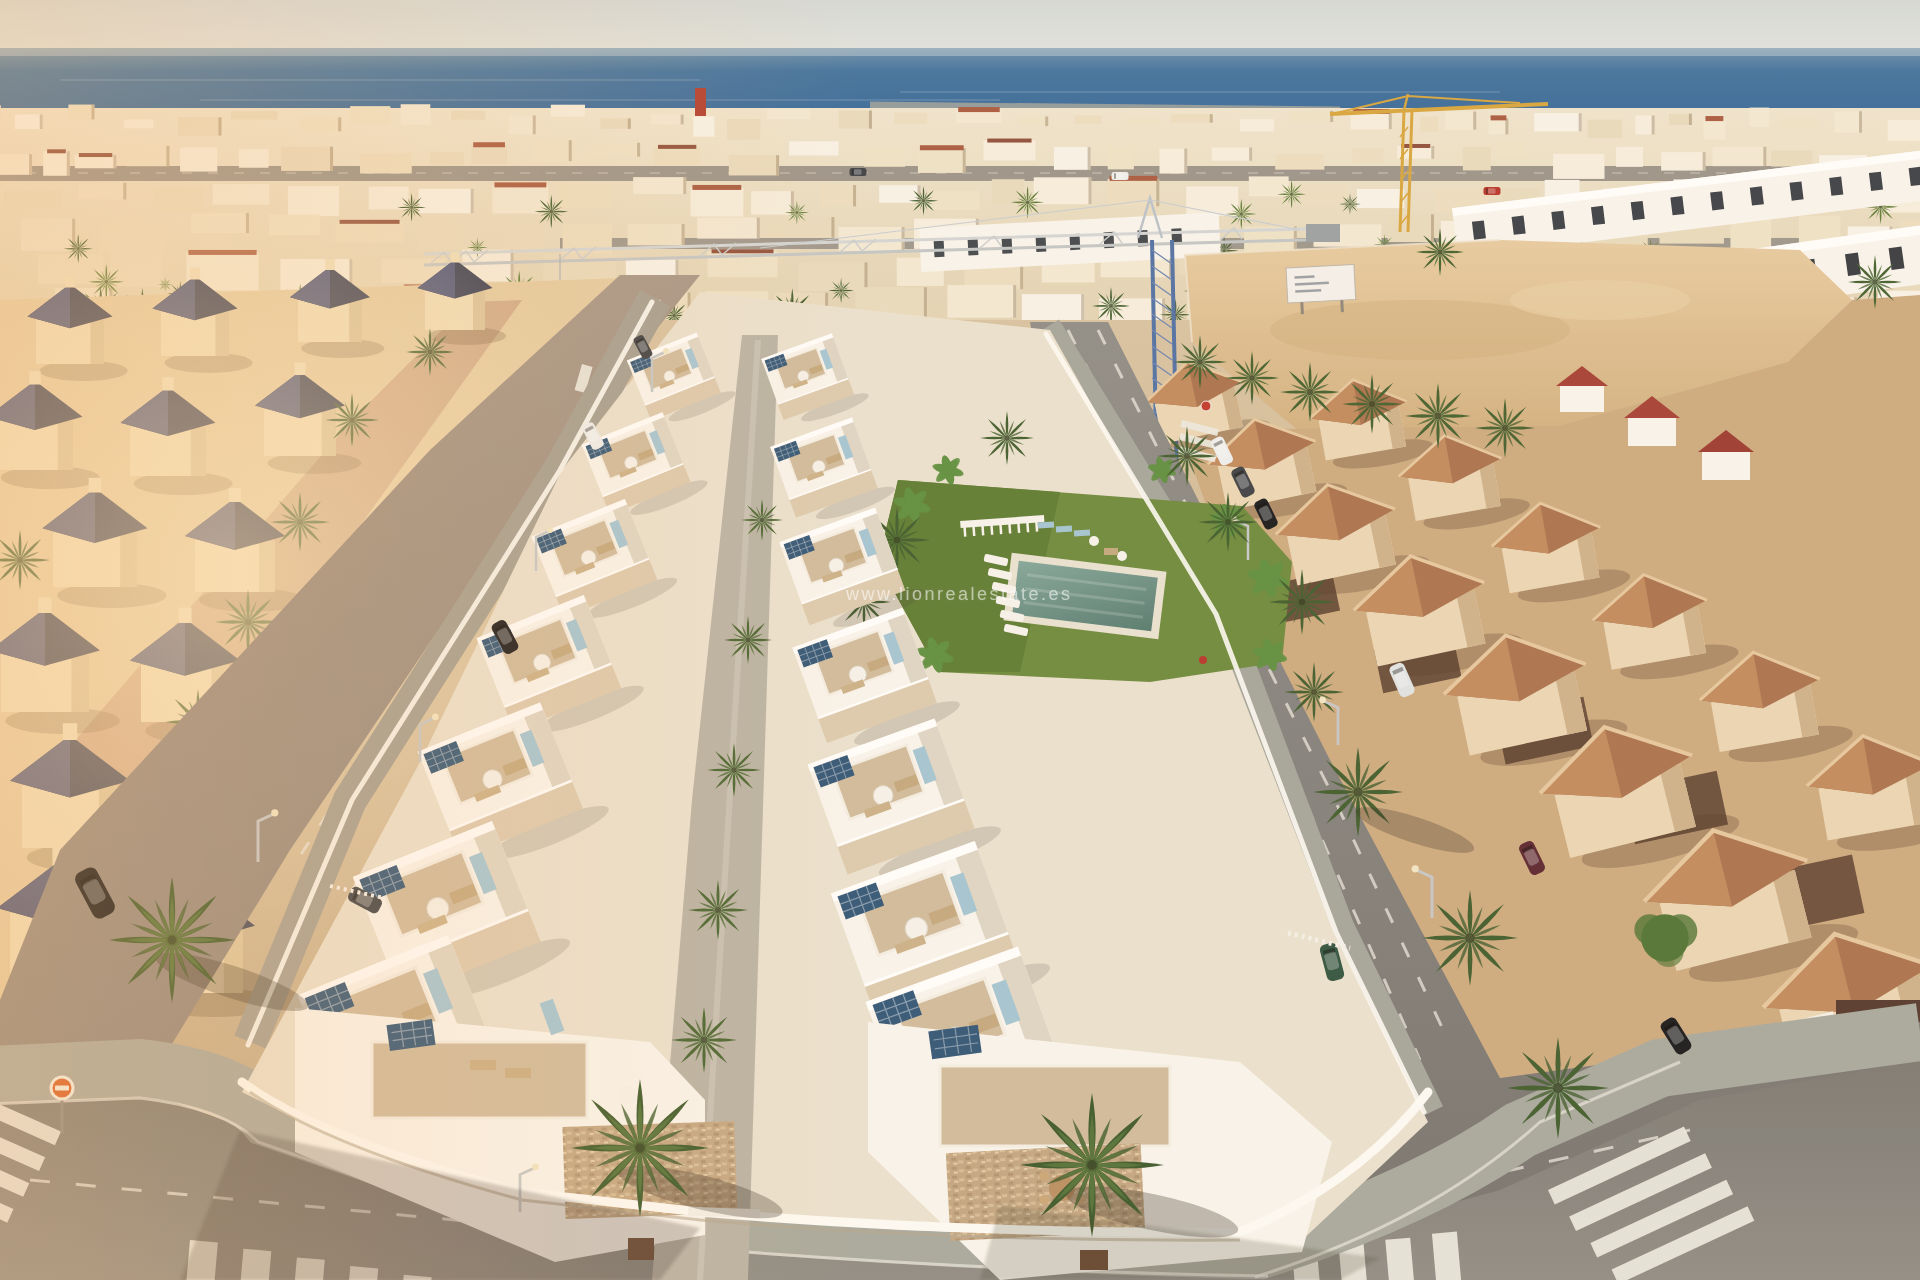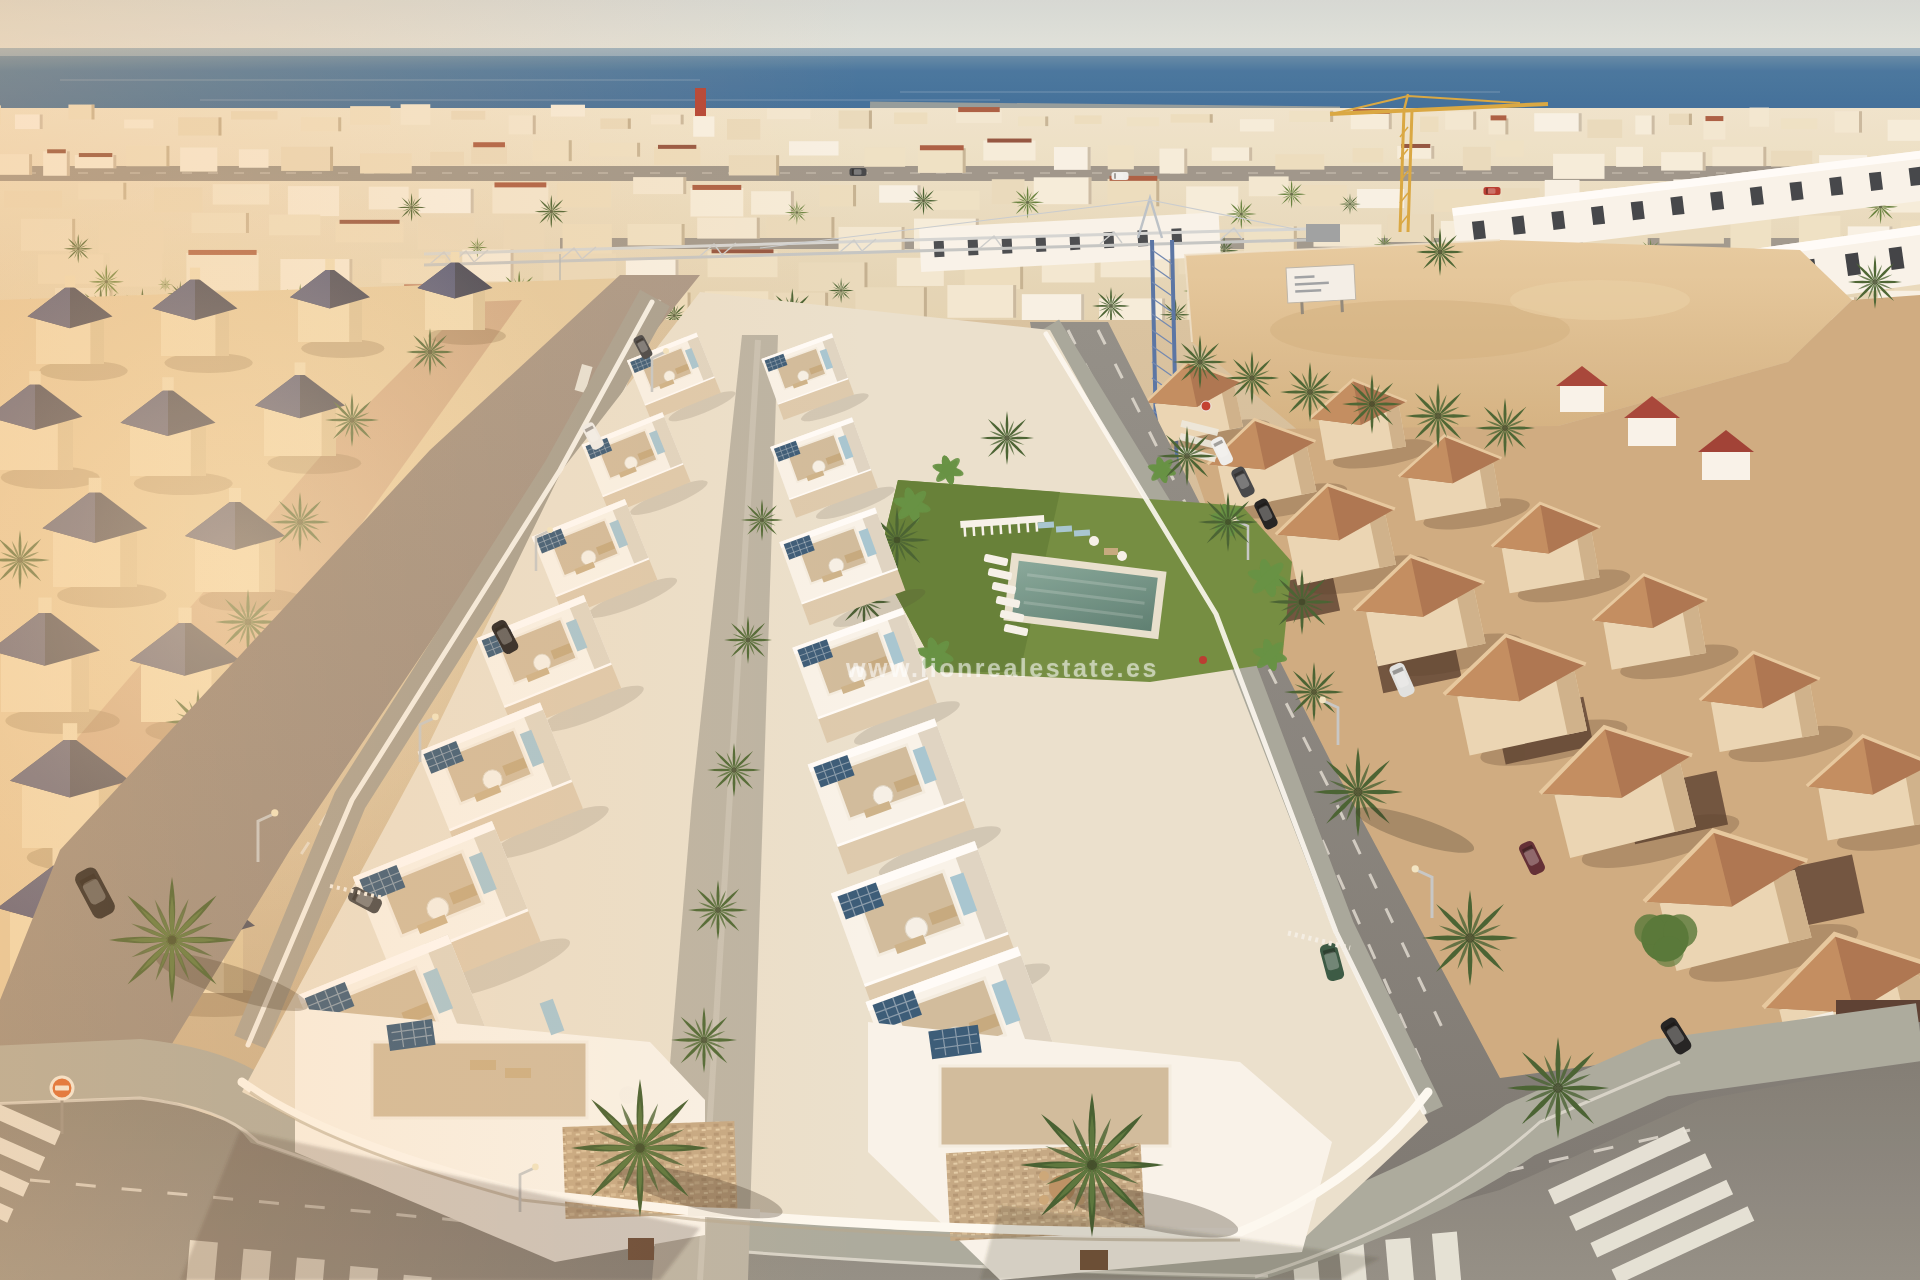--- a/index.html
+++ b/index.html
@@ -8,22 +8,22 @@
   --terracotta_roof:#a9714e; --lawn:#6c8a3d; --pool_water:#6f958c;
   --asphalt:#8b8985; --asphalt_dark:#73716d; --sidewalk:#a7a99f;
   --sand:#ddbe93; --solar_panel:#2f5577; --accent_blue:#a3c6d6;
   --crane_yellow:#d8a63e; --crane_blue:#5070a6; --stone:#c2a784;
   --watermark_color:rgba(255,255,255,0.55);
 }
 html,body{margin:0;padding:0;background:#1b1b1b}
 .stage{position:relative;width:1920px;height:1280px;overflow:hidden;
   font-family:"Liberation Sans",sans-serif;background:var(--sky)}
 .stage svg{position:absolute;left:0;top:0}
-.watermark{position:absolute;left:846px;top:654px;font-size:25px;letter-spacing:2.5px;
-  color:var(--watermark_color);white-space:nowrap;font-weight:700;
+.watermark{position:absolute;left:846px;top:584px;font-size:18px;letter-spacing:2.5px;
+  color:var(--watermark_color);white-space:nowrap;font-weight:400;
   text-shadow:0 0 3px rgba(255,255,255,.12);user-select:none}
 
 .w{fill:var(--white_wall)} .cw{fill:var(--cream_wall)} .cw2{fill:#ead7b6}
 .dr{fill:var(--dark_roof)} .tr{fill:var(--terracotta_roof)}
 .solar{fill:var(--solar_panel)} .acc{fill:var(--accent_blue)}
 .cb{fill:currentColor}
 .petal{fill:currentColor}
 .lt1{fill:currentColor;opacity:1}.lt2{fill:currentColor;opacity:.82}.lt3{fill:currentColor;opacity:.65}
 .bn{fill:currentColor;opacity:.9}
 .dash{stroke:#e9e7df;stroke-width:3;fill:none;opacity:.75}

